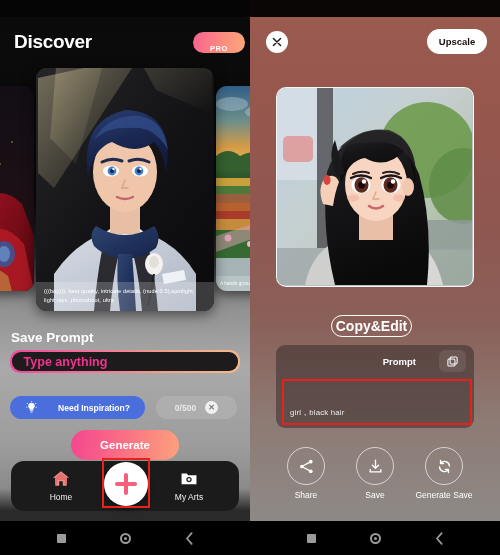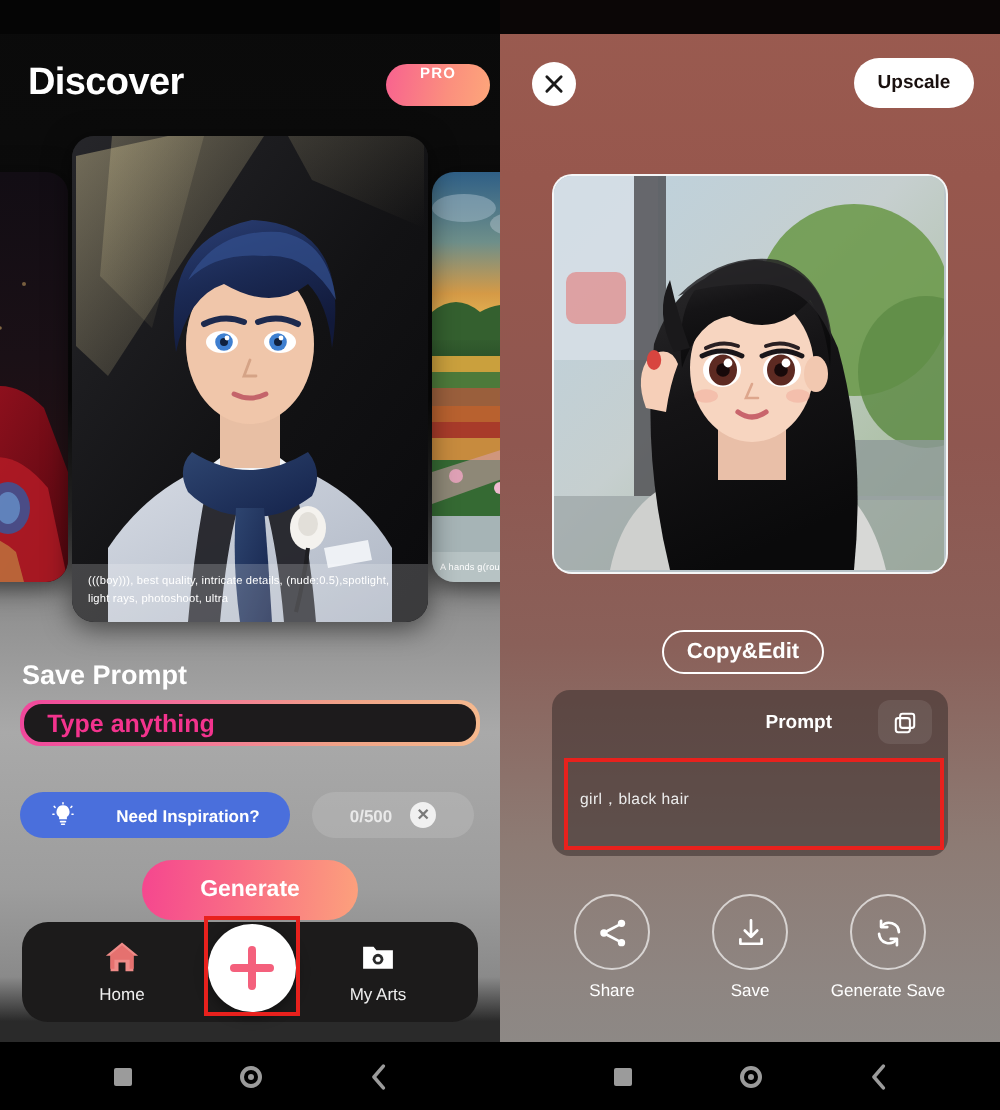--- a/index.html
+++ b/index.html
@@ -27,21 +27,21 @@
     position: absolute; top: 22px; left: 0; width: 296px; height: 40px;
     display: flex; align-items: center; padding: 0 14px; z-index: 12;
   }
   .discover-title {
     color: #fff; font-size: 19px; font-weight: bold; letter-spacing: -.3px;
   }
   .topbar-spacer { flex: 1; }
   .pro-pill {
     width: 52px; height: 21px; border-radius: 11px;
     background: linear-gradient(100deg,#f8628f 0%,#fb8f7e 60%,#fda67a 100%);
-    display: flex; align-items: flex-start; justify-content: center;
+    display: flex; align-items: flex-end; justify-content: center;
     color: #fff; font-size: 7.5px; font-weight: bold; letter-spacing: .6px;
     margin-right: 18px;
   }
   .gear-icon { width: 19px; height: 19px; display:block; }
 
   
   .carousel {
     position: absolute; top: 68px; left: 0; width: 250px; height: 243px; z-index: 10;
   }
   .card {
@@ -178,38 +178,38 @@
   .result-img {
     position: absolute; top: 87px; left: 26px; width: 198px; height: 200px;
     border-radius: 10px; border: 1.6px solid rgba(255,255,255,.85);
     overflow: hidden; z-index: 12;
     background: #b9c4c9;
   }
   .copy-edit {
     position: absolute; top: 315px; left: 81px; width: 81px; height: 22px;
     border-radius: 12px; border: 1.2px solid #fff; z-index: 14;
     display: flex; align-items: center; justify-content: center;
-    color: #fff; font-size: 11px; font-weight: bold;
+    color: #fff; font-size: 14px; font-weight: bold;
   }
   .prompt-card {
     position: absolute; top: 345px; left: 26px; width: 198px; height: 83px;
     background: rgba(60,48,46,.58); border-radius: 9px; z-index: 13;
   }
   .prompt-card-head {
     height: 32px; display: flex; align-items: center;
     justify-content: flex-end; padding: 0 8px 0 11px; gap: 23px;
   }
   .prompt-card-title { color: #fff; font-size: 9.5px; font-weight: bold; }
   .copy-icon-btn {
     width: 27px; height: 22px; border-radius: 6px; background: rgba(255,255,255,.09);
     display: flex; align-items: center; justify-content: center;
   }
   .copy-icon-btn svg { width: 13px; height: 13px; display: block; }
   .prompt-text-area {
-    margin: 6px 8px 0 8px; height: 44px; padding: 6px 6px 0 6px;
+    margin: 18px 8px 0 8px; height: 44px; padding: 6px 6px 0 6px;
   }
   .prompt-text { color: #ececec; font-size: 7.8px; letter-spacing: .2px; }
   .hl-prompt { left: 32px; top: 379px; width: 190px; height: 46px; }
 
   .actions {
     position: absolute; top: 447px; left: 26px; width: 198px; z-index: 14;
     display: flex; justify-content: space-between;
   }
   .action { width: 60px; display: flex; flex-direction: column; align-items: center; }
   .action-circle {

